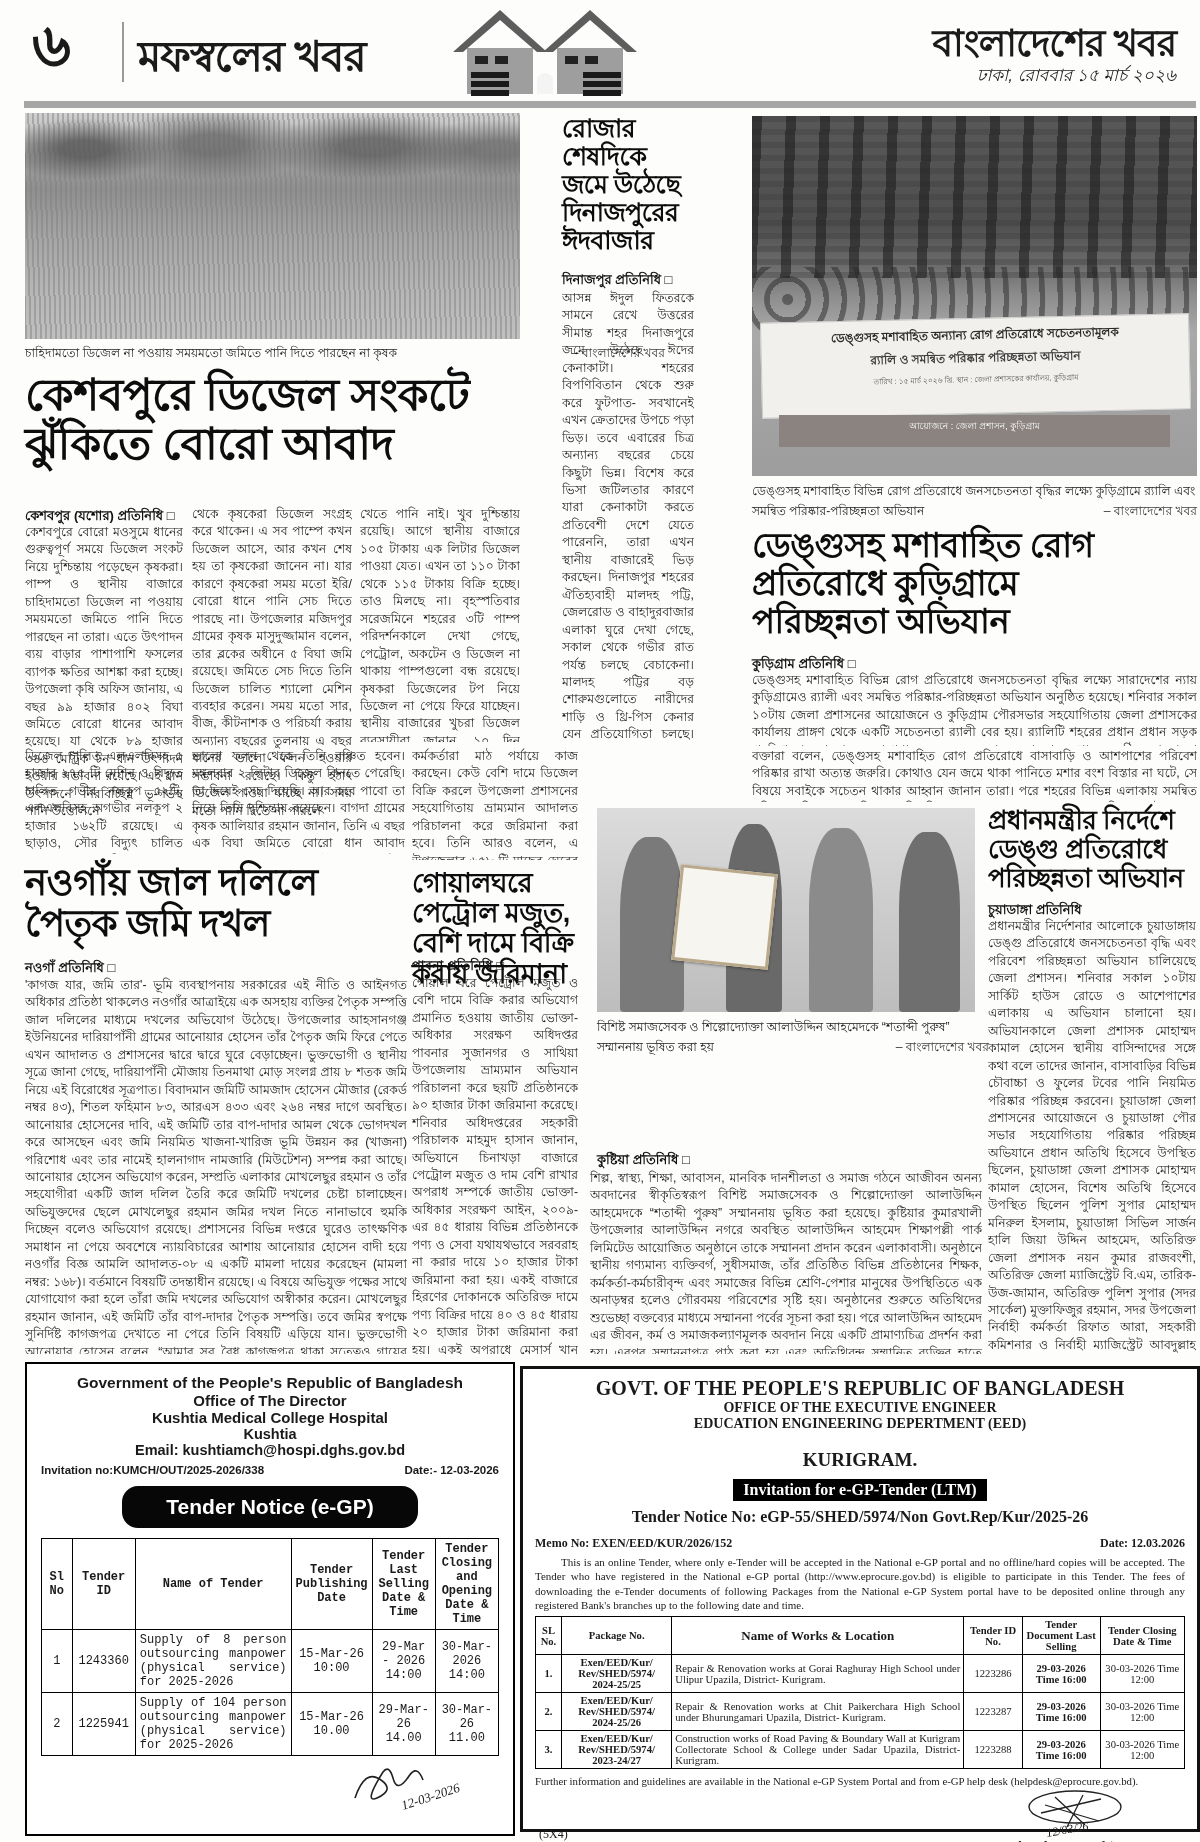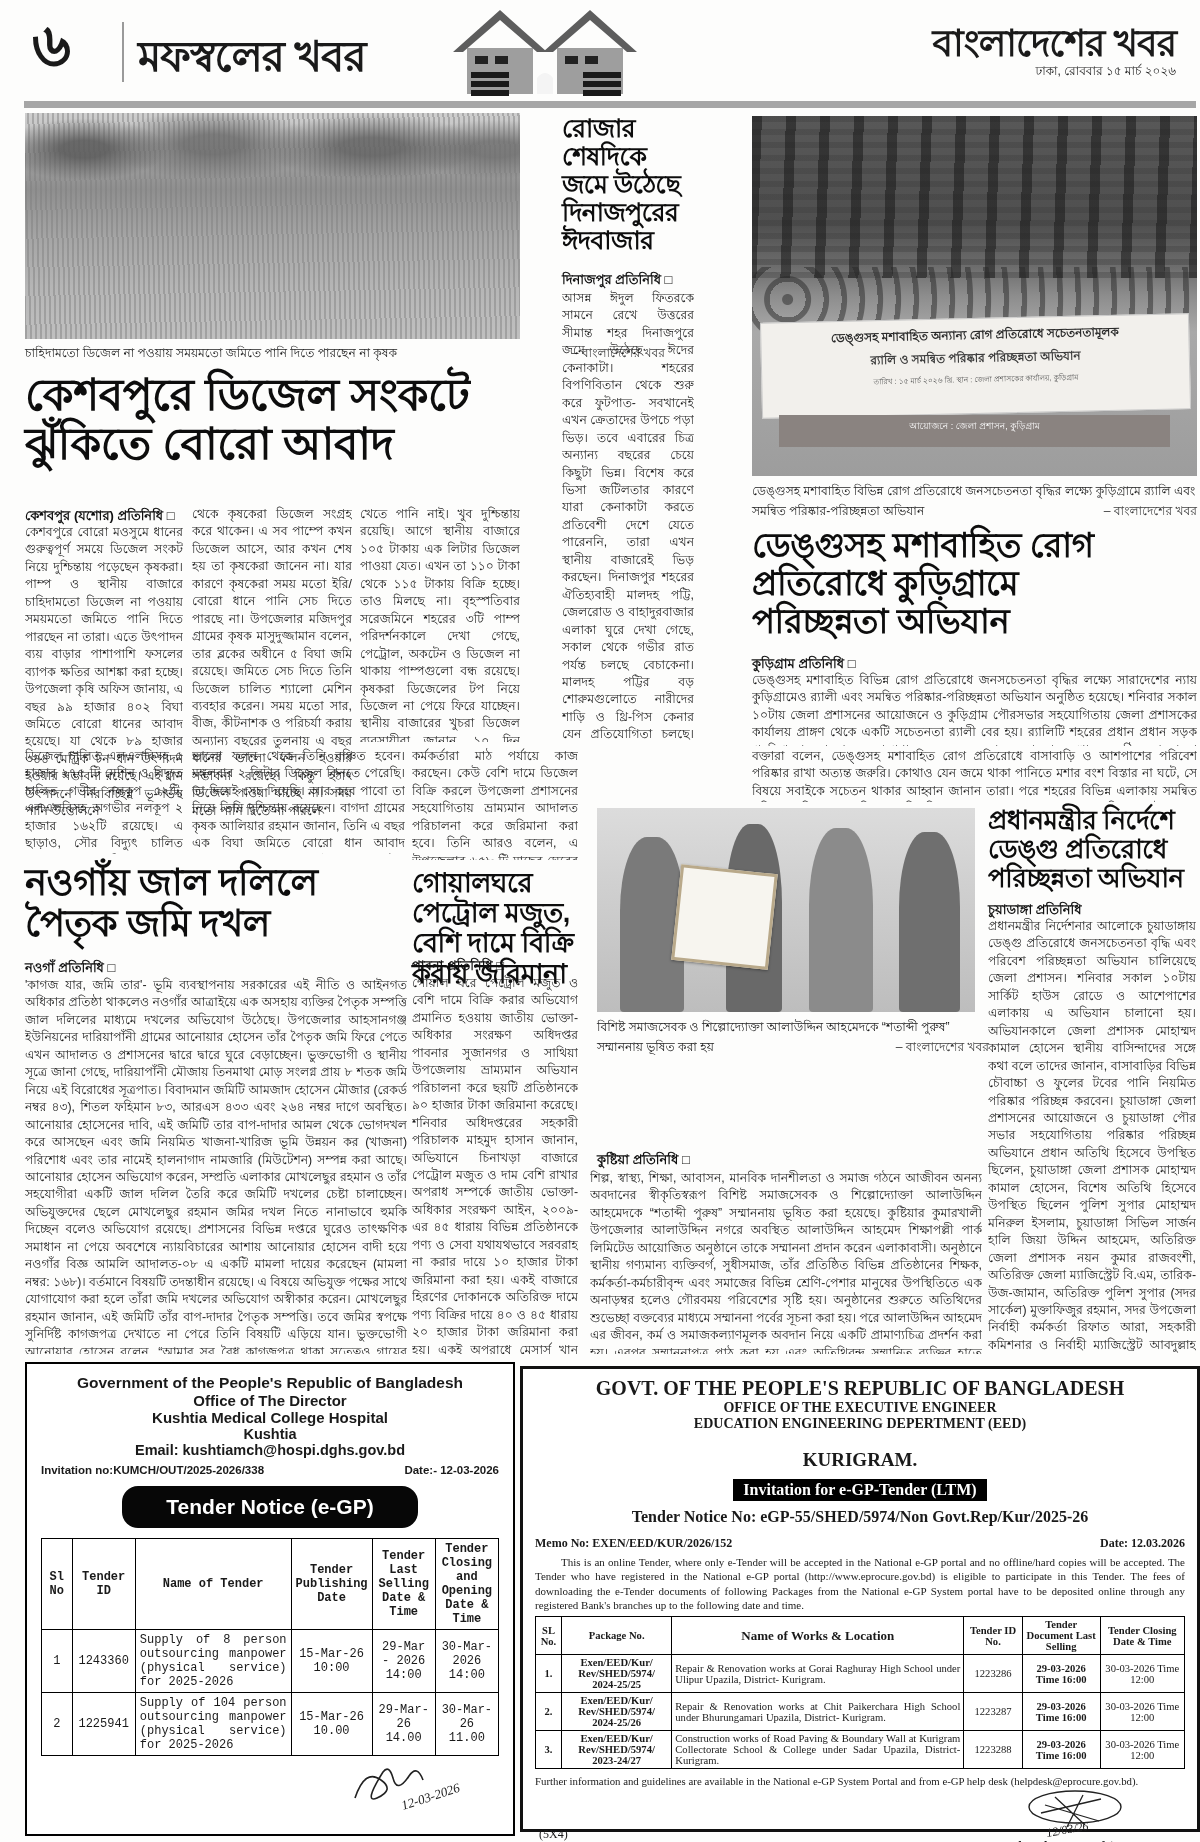--- a/index.html
+++ b/index.html
@@ -10,21 +10,21 @@
   .byline{font-weight:bold;font-size:13px;color:#111;}
   .bodytxt{font-size:12.3px;line-height:1.42;text-align:justify;overflow:hidden;color:#1c1c1c;}
   .cap{font-size:12.2px;color:#222;}
   .credit{font-size:12.2px;color:#404040;white-space:nowrap;}
   .photo{overflow:hidden;}
   .graybar{background:#a6a6a6;}
   
   .pageno{font-size:60px;font-weight:bold;line-height:1;}
   .section{font-size:42px;font-weight:bold;letter-spacing:-1px;}
   .masthead{font-size:37px;font-weight:900;letter-spacing:-1px;text-align:right;}
-  .dateline{font-size:12px;text-align:right;color:#222;}
+  .dateline{font-size:17px;text-align:right;color:#222;font-style:italic;}
   
   .tbox{border:2px solid #000;background:#fff;}
   .tbox2{border:3px solid #111;background:#fff;}
   .ctr{text-align:center;}
   .b{font-weight:bold;}
   .serif{font-family:"Liberation Serif","DejaVu Serif",serif;}
   table{border-collapse:collapse;}
   .ttab td,.ttab th{border:1.5px solid #000;padding:3px 4px;vertical-align:middle;font-family:Liberation Mono, monospace;}
   .ttab{width:100%;font-size:12px;}
   .ttab th{font-size:12px;}

